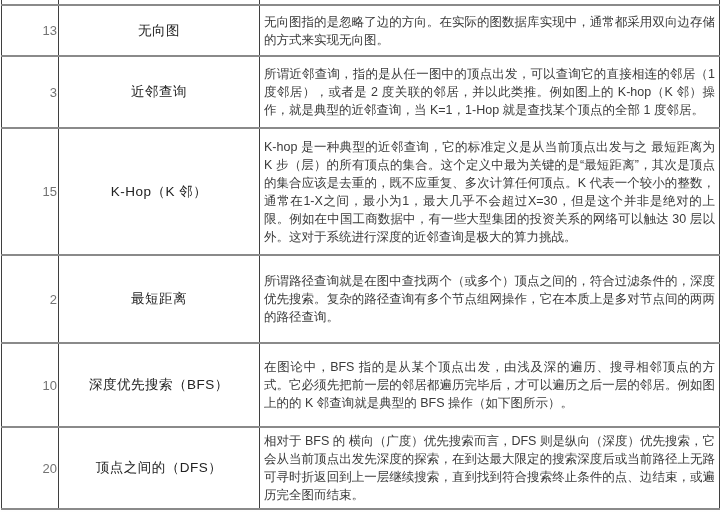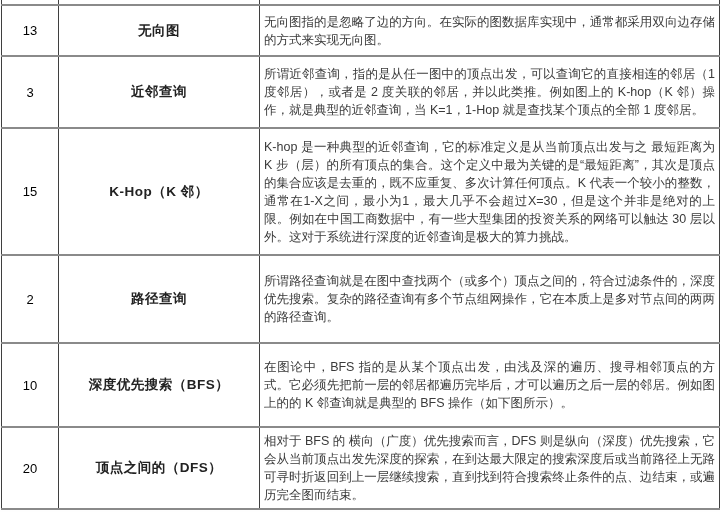--- a/index.html
+++ b/index.html
@@ -37,27 +37,27 @@
   tr.sliver td {
     border-top: none;
     height: 5px;
     padding: 0;
   }
   col.c-num  { width: 57px; }
   col.c-term { width: 201px; }
   col.c-desc { width: 460px; }
 
   td.num {
-    text-align: center;
+    text-align: right;
     font-size: 13px;
-    color: #000000;
+    color: #737373;
   }
   td.term {
     text-align: center;
-    font-weight: bold;
+    font-weight: normal;
     font-size: 13.5px;
     color: #222222;
     letter-spacing: 0.5px;
   }
   td.desc {
     padding: 2px 4px 2px 4px;
     font-size: 12.5px;
     line-height: 18px;
     color: #3a3a3a;
     text-align: justify;
@@ -96,21 +96,21 @@
       <td class="term">近邻查询</td>
       <td class="desc">所谓近邻查询，指的是从任一图中的顶点出发，可以查询它的直接相连的邻居（1度邻居），或者是 2 度关联的邻居，并以此类推。例如图上的 K-hop（K 邻）操作，就是典型的近邻查询，当 K=1，1-Hop 就是查找某个顶点的全部 1 度邻居。</td>
     </tr>
     <tr class="r15">
       <td class="num">15</td>
       <td class="term">K-Hop（K 邻）</td>
       <td class="desc">K-hop 是一种典型的近邻查询，它的标准定义是从当前顶点出发与之 最短距离为 K 步（层）的所有顶点的集合。这个定义中最为关键的是“最短距离”，其次是顶点的集合应该是去重的，既不应重复、多次计算任何顶点。K 代表一个较小的整数，通常在1-X之间，最小为1，最大几乎不会超过X=30，但是这个并非是绝对的上限。例如在中国工商数据中，有一些大型集团的投资关系的网络可以触达 30 层以外。这对于系统进行深度的近邻查询是极大的算力挑战。</td>
     </tr>
     <tr class="r16">
       <td class="num">2</td>
-      <td class="term">路径查询</td>
+      <td class="term">最短距离</td>
       <td class="desc">所谓路径查询就是在图中查找两个（或多个）顶点之间的，符合过滤条件的，深度优先搜索。复杂的路径查询有多个节点组网操作，它在本质上是多对节点间的两两的路径查询。</td>
     </tr>
     <tr class="r17">
       <td class="num">10</td>
       <td class="term">深度优先搜索（BFS）</td>
       <td class="desc">在图论中，BFS 指的是从某个顶点出发，由浅及深的遍历、搜寻相邻顶点的方式。它必须先把前一层的邻居都遍历完毕后，才可以遍历之后一层的邻居。例如图上的的 K 邻查询就是典型的 BFS 操作（如下图所示）。</td>
     </tr>
     <tr class="r18">
       <td class="num">20</td>
       <td class="term">顶点之间的（DFS）</td>

